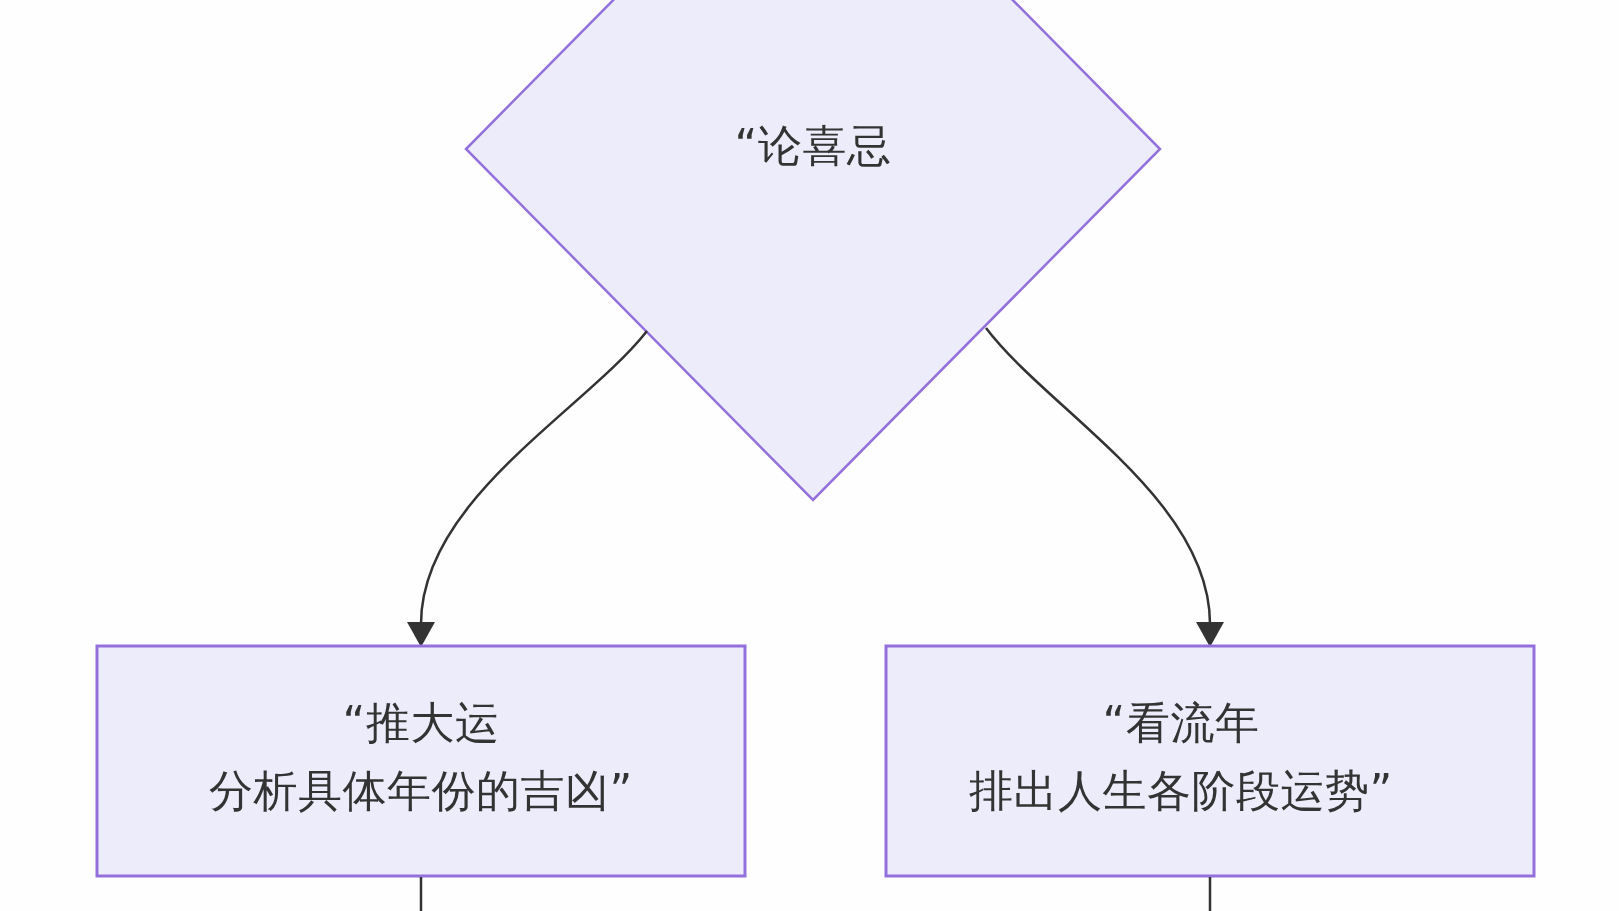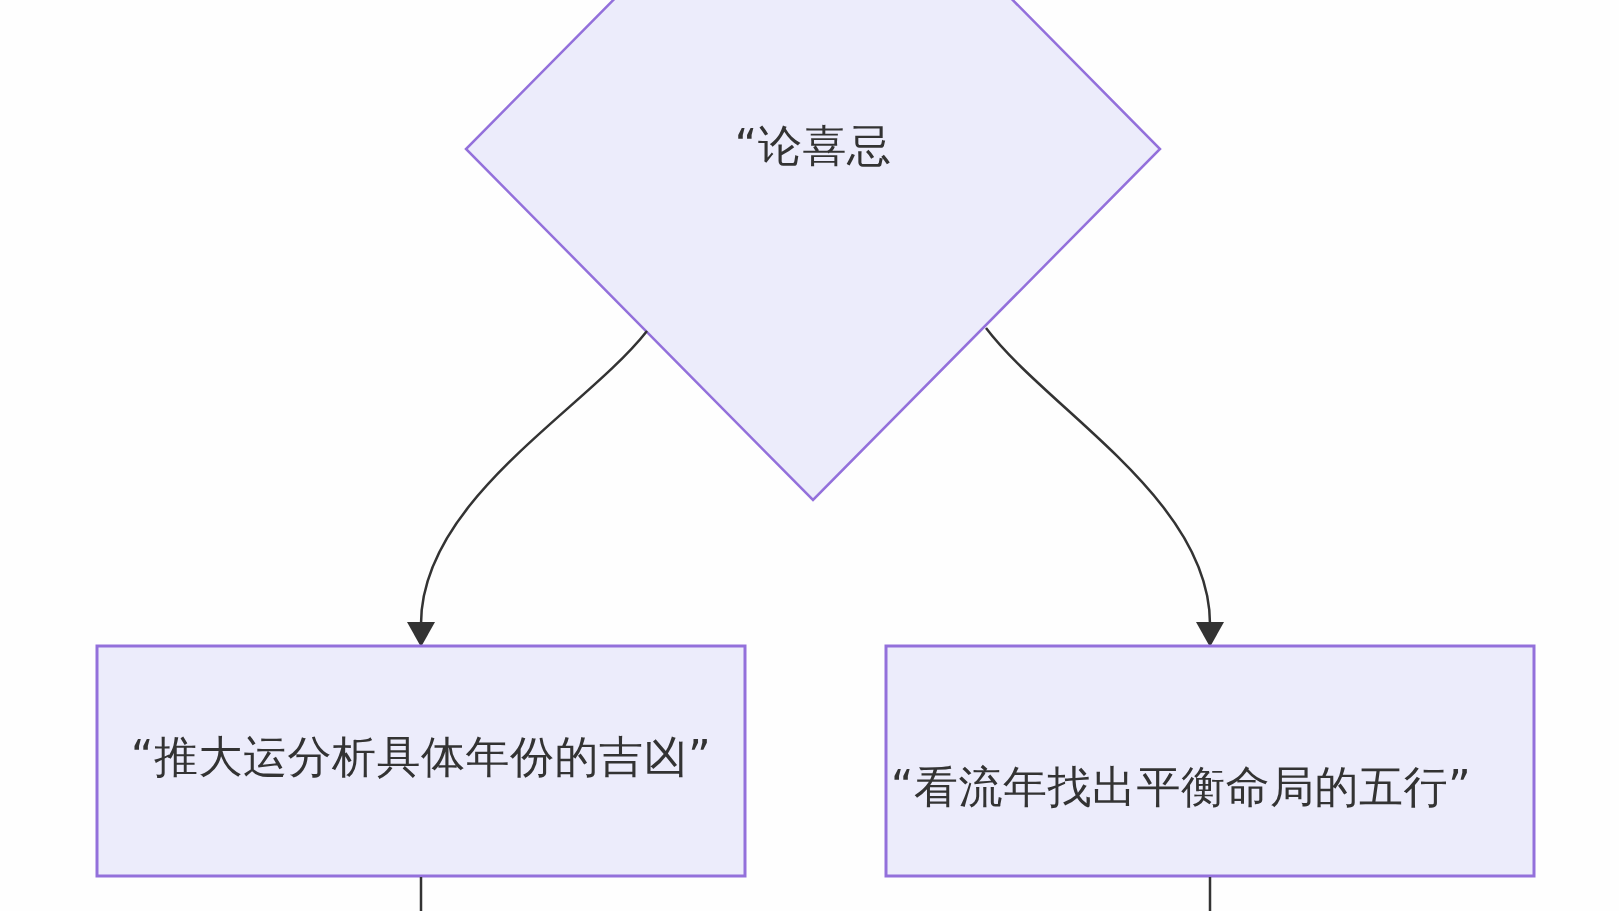--- a/index.html
+++ b/index.html
@@ -24,20 +24,21 @@
   .canvas svg {
     position: absolute;
     left: 0; top: 0;
     width: 1619px;
     height: 911px;
     display: block;
   }
   .node-label {
     position: absolute;
     display: flex;
+    flex-direction: column;
     align-items: center;
     justify-content: center;
     text-align: center;
     color: var(--text-color);
     font-size: 44px;
     line-height: 68px;
     letter-spacing: 0.5px;
     font-weight: 500;
     white-space: nowrap;
     pointer-events: none;
@@ -52,21 +53,20 @@
     left: 97px;
     top: 646px;
     width: 648px;
     height: 222px;
   }
   .label-liunian {
     left: 886px;
     top: 646px;
     width: 590px;
     height: 222px;
-    margin-top: 30px;
   }
 </style>
 </head>
 <body>
 
 <div class="canvas">
 
   <svg viewBox="0 0 1619 911" aria-hidden="true">
 
     <polygon points="813,-202 1160,149 813,500 466,149" fill="var(--node-fill)" stroke="var(--node-border)" stroke-width="2.5"></polygon>
@@ -89,16 +89,16 @@
     <span>“论喜忌</span>
   </div>
 
   <div class="node-label label-dayun">
     <span>“推大运</span>
     <span>分析具体年份的吉凶”</span>
   </div>
 
   <div class="node-label label-liunian">
     <span>“看流年</span>
-    <span>找出平衡命局的五行”</span>
+    <span>排出人生各阶段运势”</span>
   </div>
 
 </div>
 
 </body></html>

